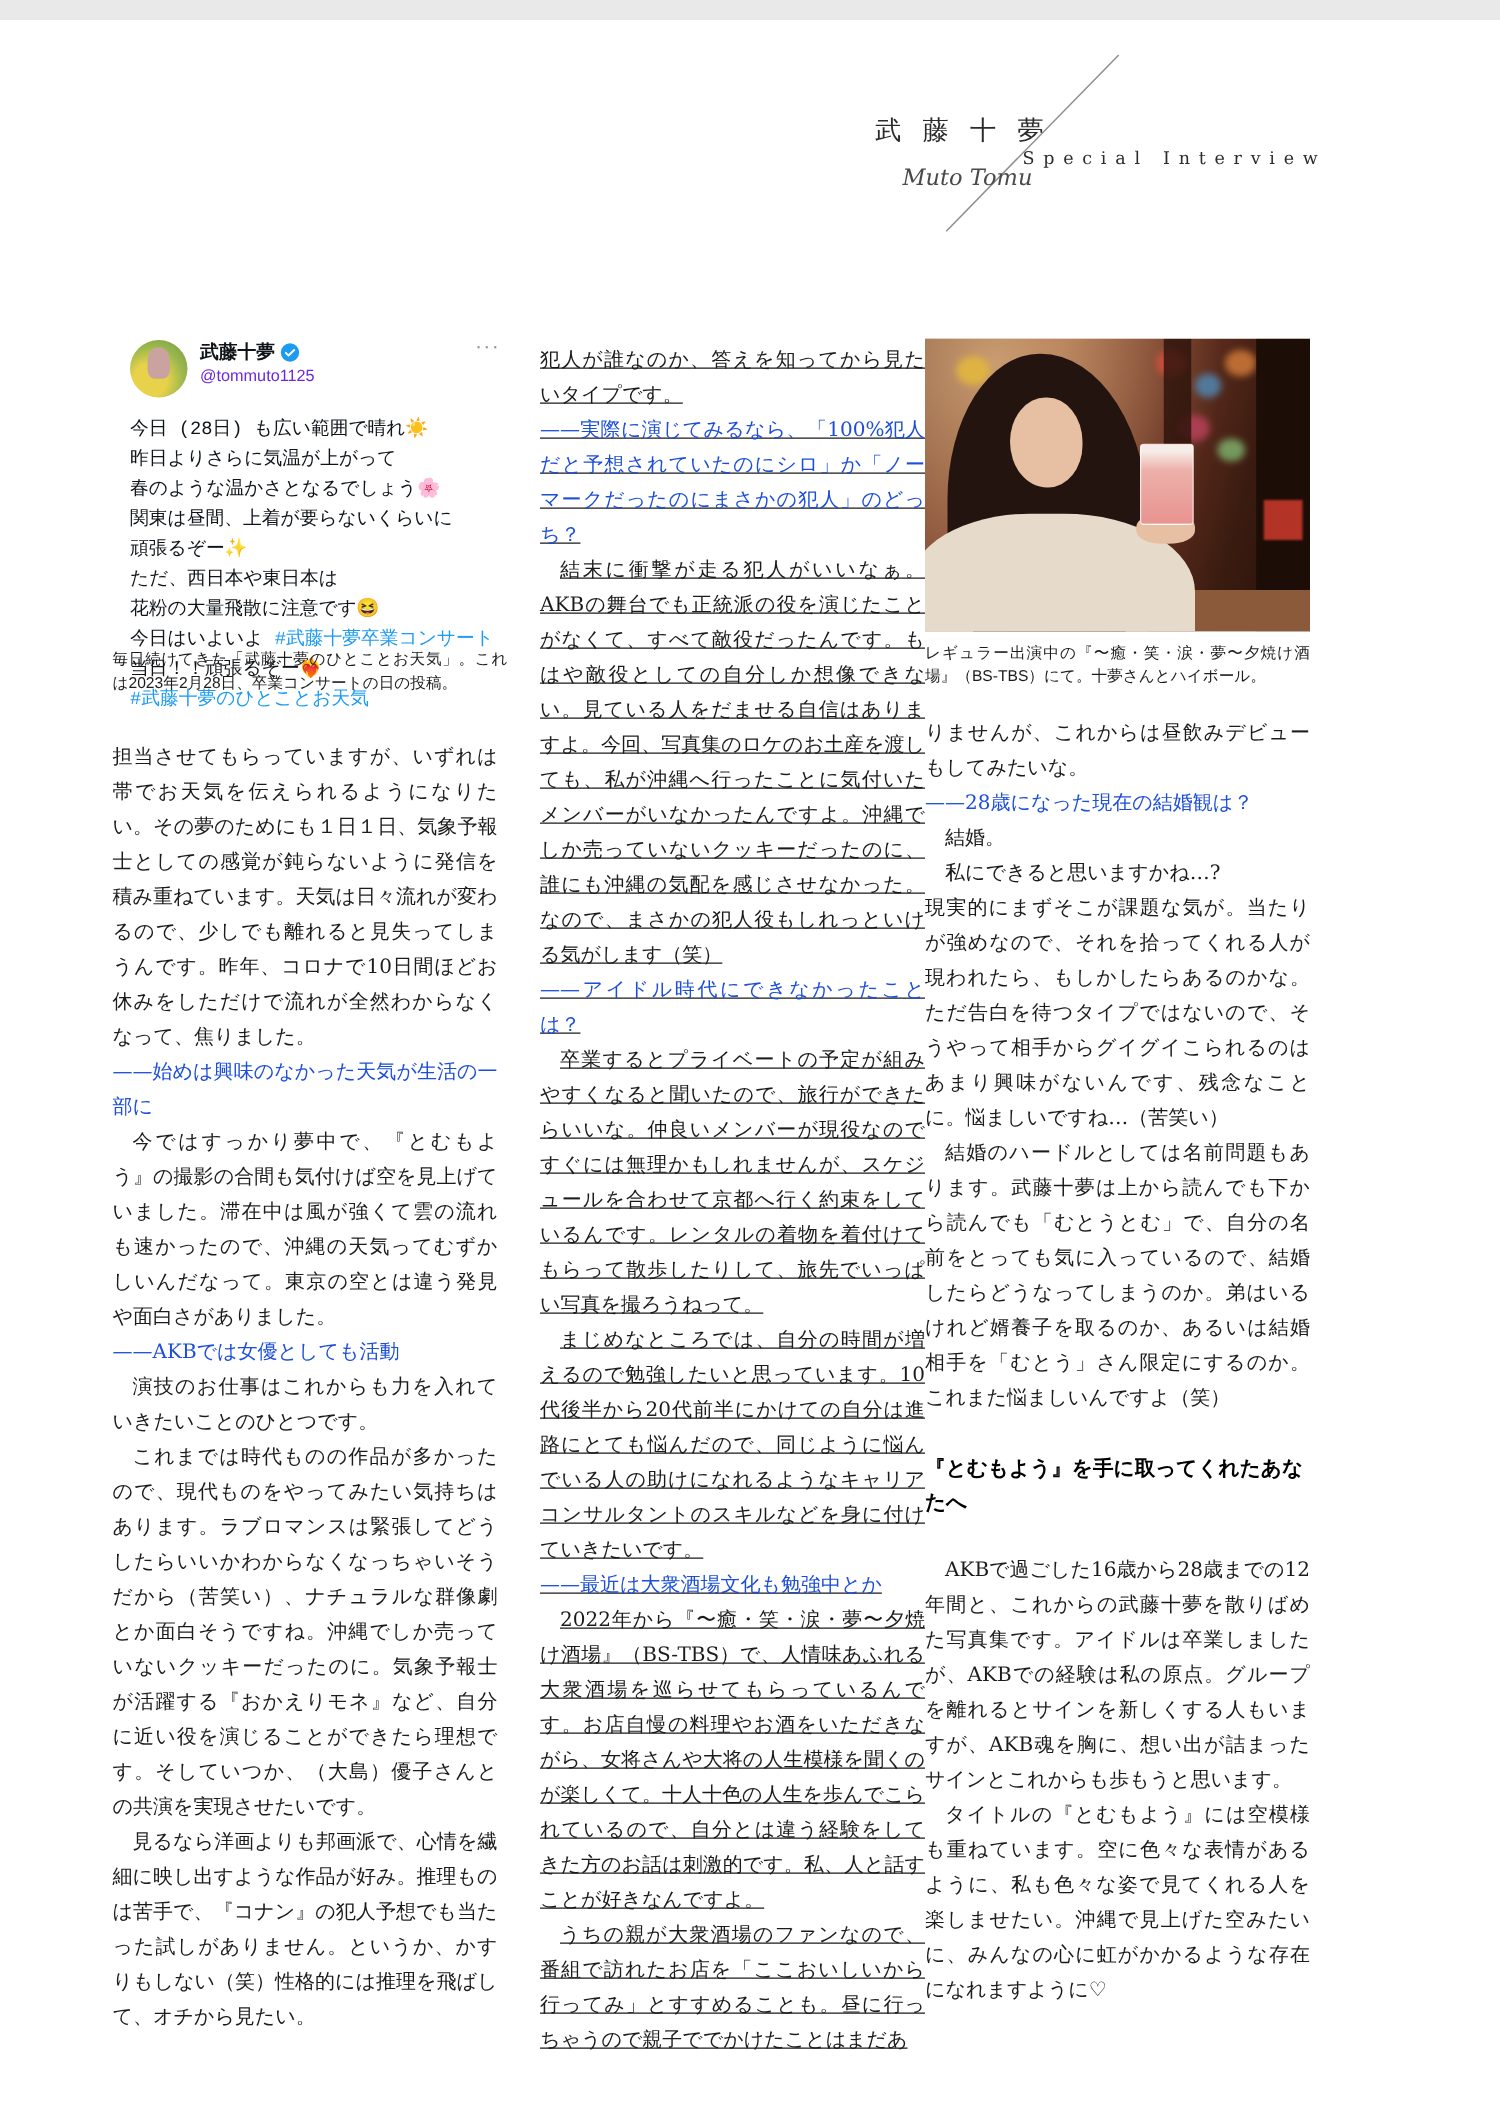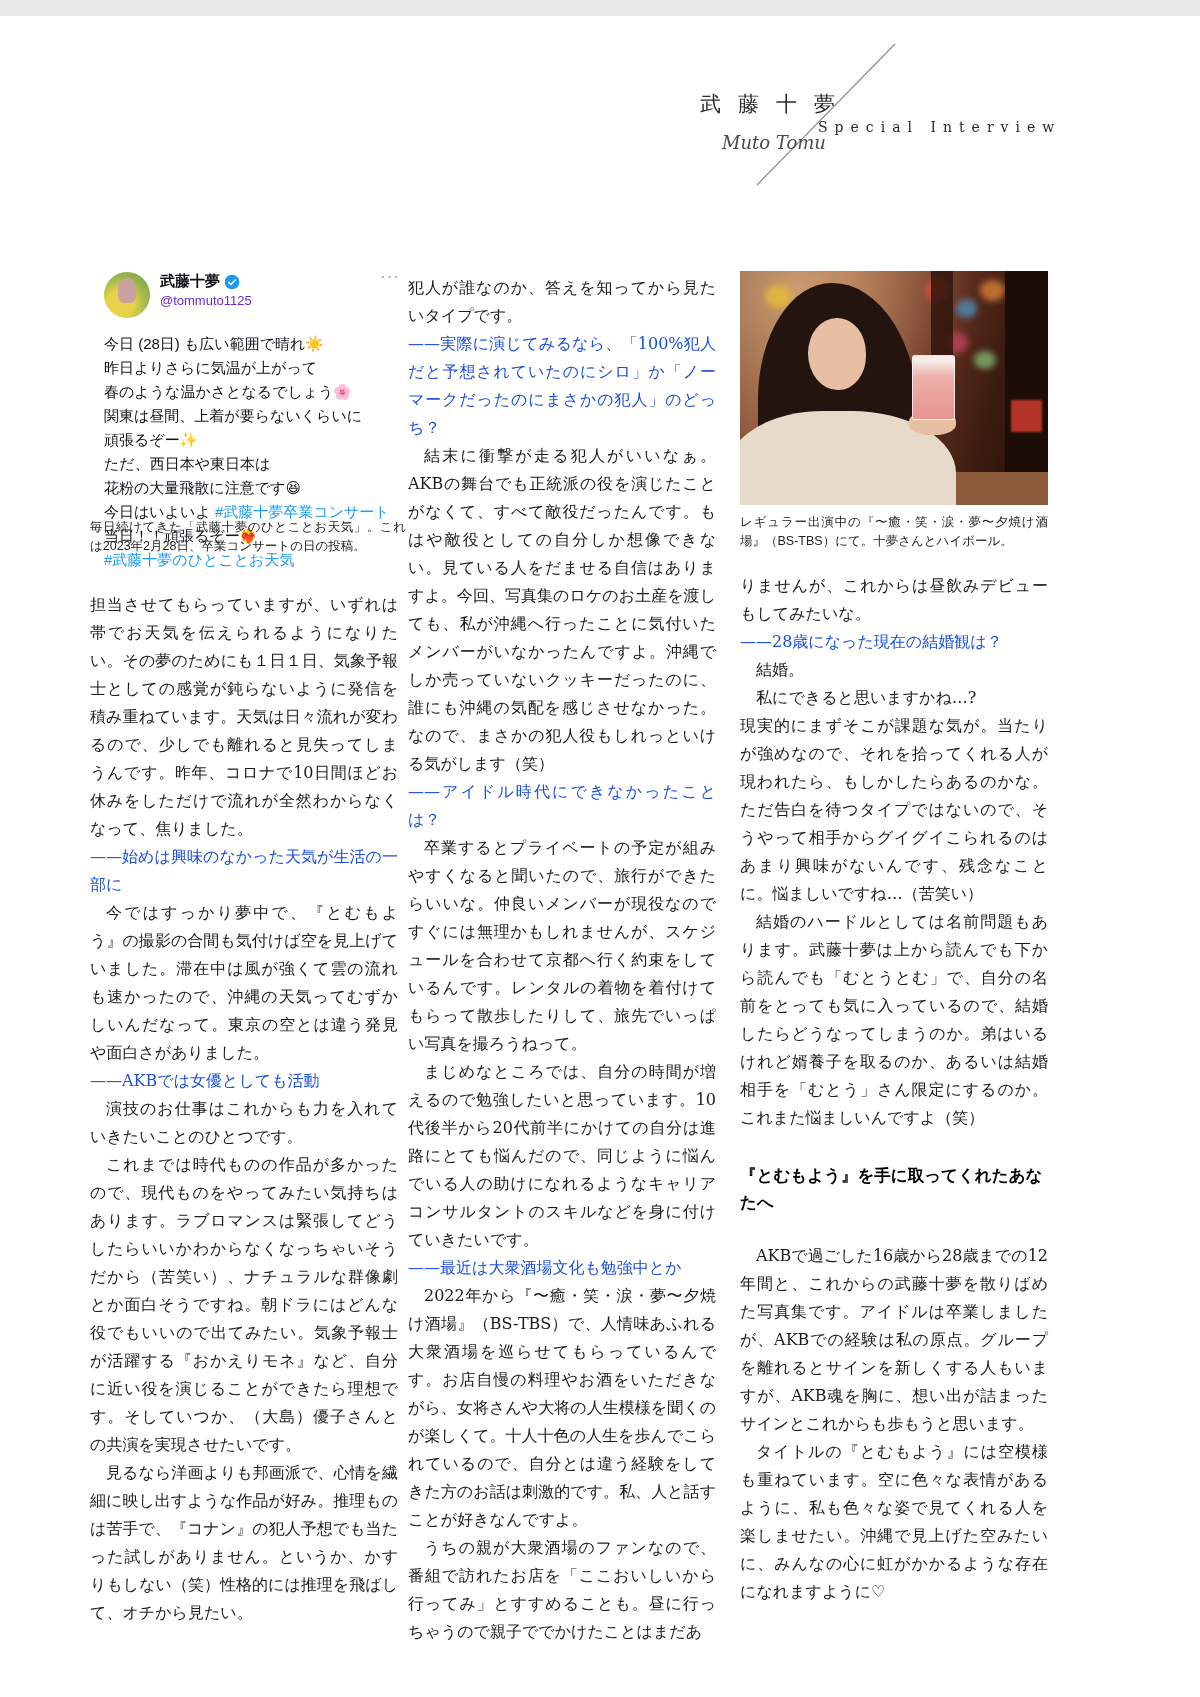--- a/index.html
+++ b/index.html
@@ -17,33 +17,33 @@
   .tweet{position:absolute;left:90px;top:256px;width:314px;background:#fff;}
   .tweet-head{display:flex;align-items:flex-start;padding-left:14px;}
   .avatar{width:46px;height:46px;border-radius:50%;flex:0 0 46px;position:relative;overflow:hidden;
           background:radial-gradient(circle at 35% 70%,#e8d24a 0 30%,#9cb84e 60%,#6e9a3f 100%);}
   .avatar .av-fig{position:absolute;left:30%;top:12%;width:40%;height:55%;border-radius:45% 45% 30% 30%;
           background:#caa3a0;}
   .tweet-id{margin-left:10px;flex:1;}
   .tweet-name{font-size:15px;font-weight:bold;color:#0f1419;display:flex;align-items:center;gap:4px;}
   .tweet-handle{font-size:13px;color:#6d28d9;margin-top:2px;}
   .tweet-more{font-size:17px;color:#8899a6;letter-spacing:1px;padding-right:4px;cursor:pointer;line-height:10px;}
-  .tweet-body{margin:14px 0 0;padding-left:14px;font-size:15px;line-height:24px;color:#0f1419;}
+  .tweet-body{margin:14px 0 0;padding-left:14px;font-size:15px;line-height:24px;color:#0f1419;font-family:Liberation Mono, monospace;}
   .tweet-line{white-space:nowrap;}
   .tweet-link{color:#1d9bf0;}
   .vbadge{width:16px;height:16px;display:inline-block;}
   
   .caption{position:absolute;font-size:12.5px;line-height:1.55;color:#1c1c1c;text-align:justify;margin:0;}
   .cap-tweet{left:90px;top:502px;width:316px;}
   .cap-photo{left:740px;top:497px;width:308px;}
   
   .col{position:absolute;width:308px;font-family:"DejaVu Serif","Liberation Serif",serif;
        font-size:16px;line-height:28px;color:#1b1b1b;}
   .col1{left:90px;top:575px;}
-  .col2{left:408px;top:258px;}
+  .col2{left:432px;top:258px;text-decoration:underline;}
   .col3{left:740px;top:556px;}
   .para{margin:0;text-align:justify;}
   .para.p{text-indent:16px;}
   .para.cont{text-indent:0;}
   .para.q{color:#1d4ed8;text-indent:0;}
   .para.h{font-family:"Liberation Sans","DejaVu Sans",sans-serif;font-weight:bold;font-size:16.5px;
           line-height:27px;margin:30px 0 26px;color:#000;text-align:left;text-indent:0;}
   
   .photo{position:absolute;left:740px;top:255px;width:308px;height:234px;margin:0;overflow:hidden;
          background:linear-gradient(105deg,#7a4631 0%,#93543a 30%,#6b3322 55%,#3a1b10 78%,#24100a 100%);}
@@ -106,21 +106,21 @@
       </div>
   </section>
   <p class="caption cap-tweet">毎日続けてきた「武藤十夢のひとことお天気」。これは2023年2月28日、卒業コンサートの日の投稿。</p>
 
   <div class="col col1">
       <p class="para cont">担当させてもらっていますが、いずれは帯でお天気を伝えられるようになりたい。その夢のためにも１日１日、気象予報士としての感覚が鈍らないように発信を積み重ねています。天気は日々流れが変わるので、少しでも離れると見失ってしまうんです。昨年、コロナで10日間ほどお休みをしただけで流れが全然わからなくなって、焦りました。</p>
       <p class="para q">——始めは興味のなかった天気が生活の一部に</p>
       <p class="para p">今ではすっかり夢中で、『とむもよう』の撮影の合間も気付けば空を見上げていました。滞在中は風が強くて雲の流れも速かったので、沖縄の天気ってむずかしいんだなって。東京の空とは違う発見や面白さがありました。</p>
       <p class="para q">——AKBでは女優としても活動</p>
       <p class="para p">演技のお仕事はこれからも力を入れていきたいことのひとつです。</p>
-      <p class="para p">これまでは時代ものの作品が多かったので、現代ものをやってみたい気持ちはあります。ラブロマンスは緊張してどうしたらいいかわからなくなっちゃいそうだから（苦笑い）、ナチュラルな群像劇とか面白そうですね。朝ドラにはどんな役でもいいので出てみたい。気象予報士が活躍する『おかえりモネ』など、自分に近い役を演じることができたら理想です。そしていつか、（大島）優子さんとの共演を実現させたいです。</p>
+      <p class="para p">これまでは時代ものの作品が多かったので、現代ものをやってみたい気持ちはあります。ラブロマンスは緊張してどうしたらいいかわからなくなっちゃいそうだから（苦笑い）、ナチュラルな群像劇とか面白そうですね。沖縄でしか売っていないクッキーだったのに。気象予報士が活躍する『おかえりモネ』など、自分に近い役を演じることができたら理想です。そしていつか、（大島）優子さんとの共演を実現させたいです。</p>
       <p class="para p">見るなら洋画よりも邦画派で、心情を繊細に映し出すような作品が好み。推理ものは苦手で、『コナン』の犯人予想でも当たった試しがありません。というか、かすりもしない（笑）性格的には推理を飛ばして、オチから見たい。</p>
     </div>
   <div class="col col2">
       <p class="para cont">犯人が誰なのか、答えを知ってから見たいタイプです。</p>
       <p class="para q">——実際に演じてみるなら、「100%犯人だと予想されていたのにシロ」か「ノーマークだったのにまさかの犯人」のどっち？</p>
       <p class="para p">結末に衝撃が走る犯人がいいなぁ。AKBの舞台でも正統派の役を演じたことがなくて、すべて敵役だったんです。もはや敵役としての自分しか想像できない。見ている人をだませる自信はありますよ。今回、写真集のロケのお土産を渡しても、私が沖縄へ行ったことに気付いたメンバーがいなかったんですよ。沖縄でしか売っていないクッキーだったのに、誰にも沖縄の気配を感じさせなかった。なので、まさかの犯人役もしれっといける気がします（笑）</p>
       <p class="para q">——アイドル時代にできなかったことは？</p>
       <p class="para p">卒業するとプライベートの予定が組みやすくなると聞いたので、旅行ができたらいいな。仲良いメンバーが現役なのですぐには無理かもしれませんが、スケジュールを合わせて京都へ行く約束をしているんです。レンタルの着物を着付けてもらって散歩したりして、旅先でいっぱい写真を撮ろうねって。</p>
       <p class="para p">まじめなところでは、自分の時間が増えるので勉強したいと思っています。10代後半から20代前半にかけての自分は進路にとても悩んだので、同じように悩んでいる人の助けになれるようなキャリアコンサルタントのスキルなどを身に付けていきたいです。</p>
       <p class="para q">——最近は大衆酒場文化も勉強中とか</p>

